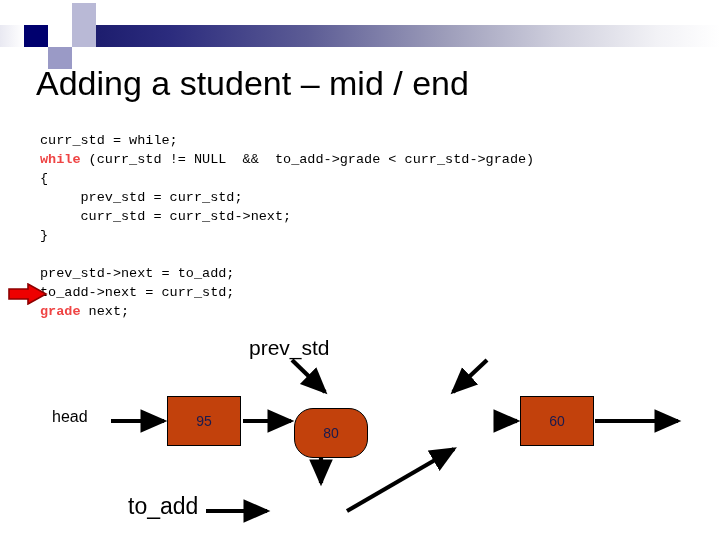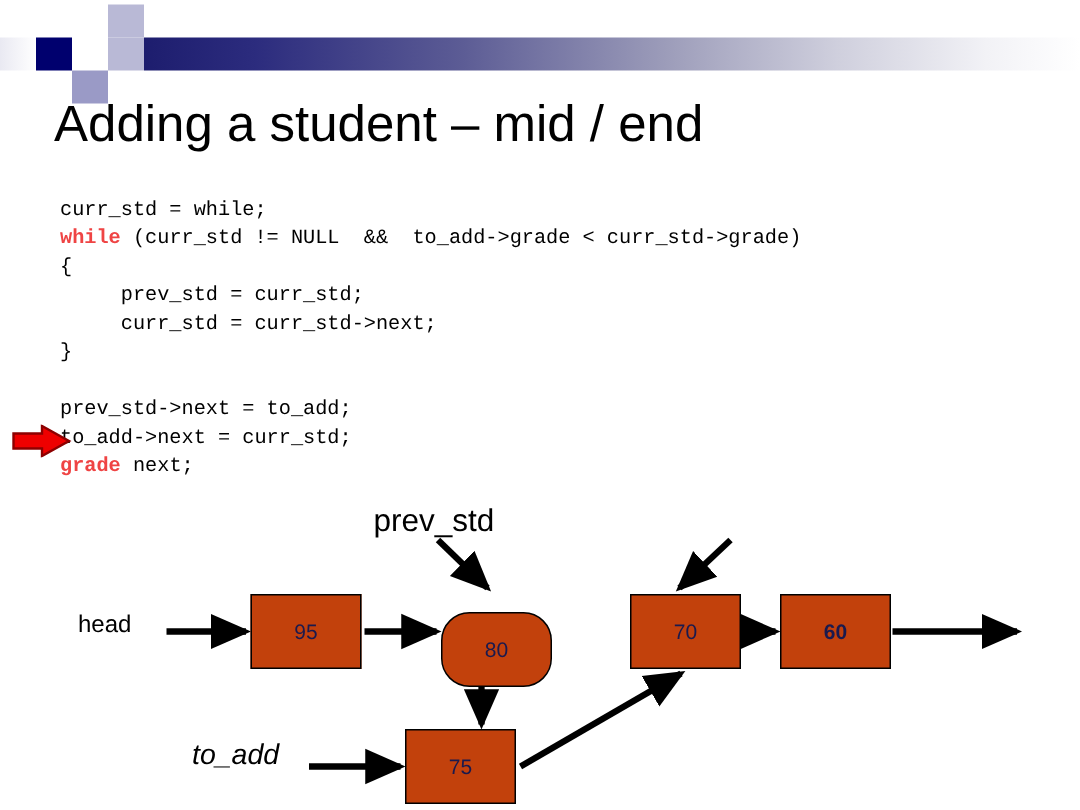--- a/index.html
+++ b/index.html
@@ -31,31 +31,31 @@
   .code .blank{display:block;height:19px;}
 
   
   .redarrow{position:absolute;left:8px;top:283px;width:40px;height:22px;}
 
   
   .lbl{position:absolute;font-size:21px;color:#000;white-space:nowrap;}
   .lbl-prev{left:249px;top:336px;}
   .lbl-curr{left:453px;top:336px;}
   .lbl-head{left:52px;top:408px;font-size:16px;}
-  .lbl-toadd{left:128px;top:493px;font-size:19px;font-style:italic;}
+  .lbl-toadd{left:128px;top:493px;font-size:23px;}
 
   .node{position:absolute;width:74px;height:50px;background:#c2410c;
         border:1.5px solid #000000;box-sizing:border-box;}
   .node span{position:absolute;left:0;top:0;width:100%;height:100%;
         display:flex;align-items:center;justify-content:center;
         font-size:14px;color:#1a1a4e;}
   .n95 {left:167px;top:396px;}
   .n80 {left:294px;top:408px;border-radius:19px;}
   .n70 {left:420px;top:396px;}
-  .n60 {left:520px;top:396px;font-weight:bold;}
+  .n60 {left:520px;top:396px;}
   .n75 {left:270px;top:486px;}
 
   svg.ov{position:absolute;left:0;top:0;width:720px;height:540px;
          pointer-events:none;overflow:visible;}
 </style>
 </head>
 <body>
 
 <div id="slide">
 
@@ -113,23 +113,17 @@
       <line x1="487" y1="360" x2="453" y2="392"></line>
     </g>
   </svg>
 
   <div class="node n95">
       <span>95</span>
     </div>
   <div class="node n80">
       <span>80</span>
     </div>
-  <div class="node n70">
-      <span>70</span>
-    </div>
   <div class="node n60">
       <span>60</span>
-    </div>
-  <div class="node n75">
-      <span>75</span>
     </div>
 
 </div>
 
 </body></html>

